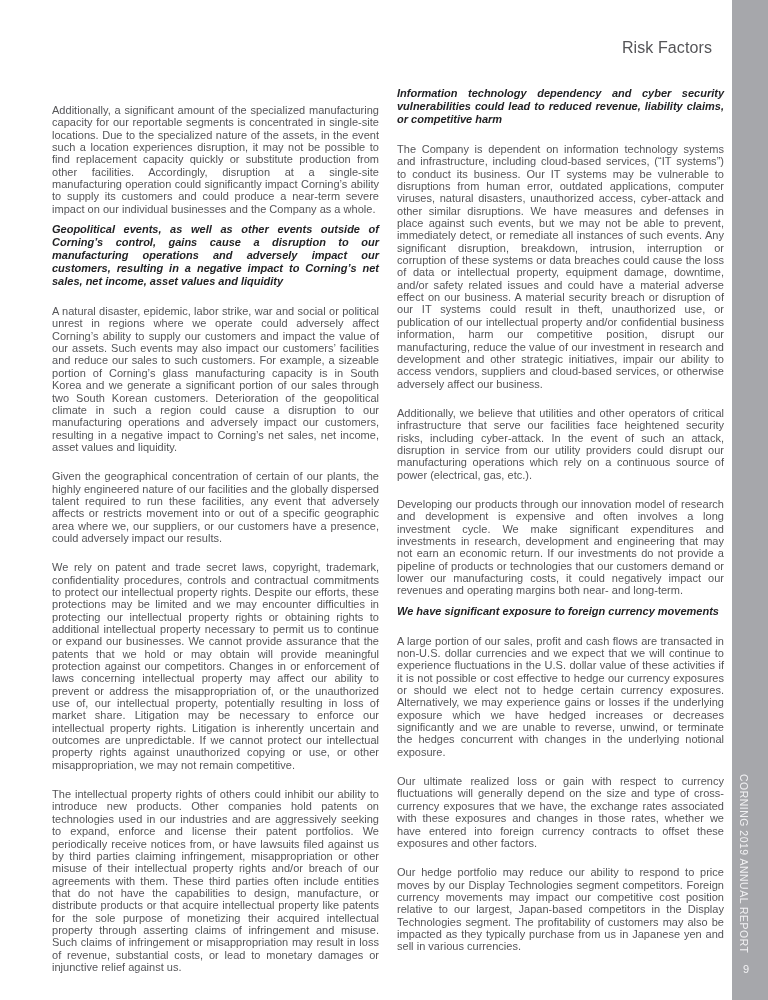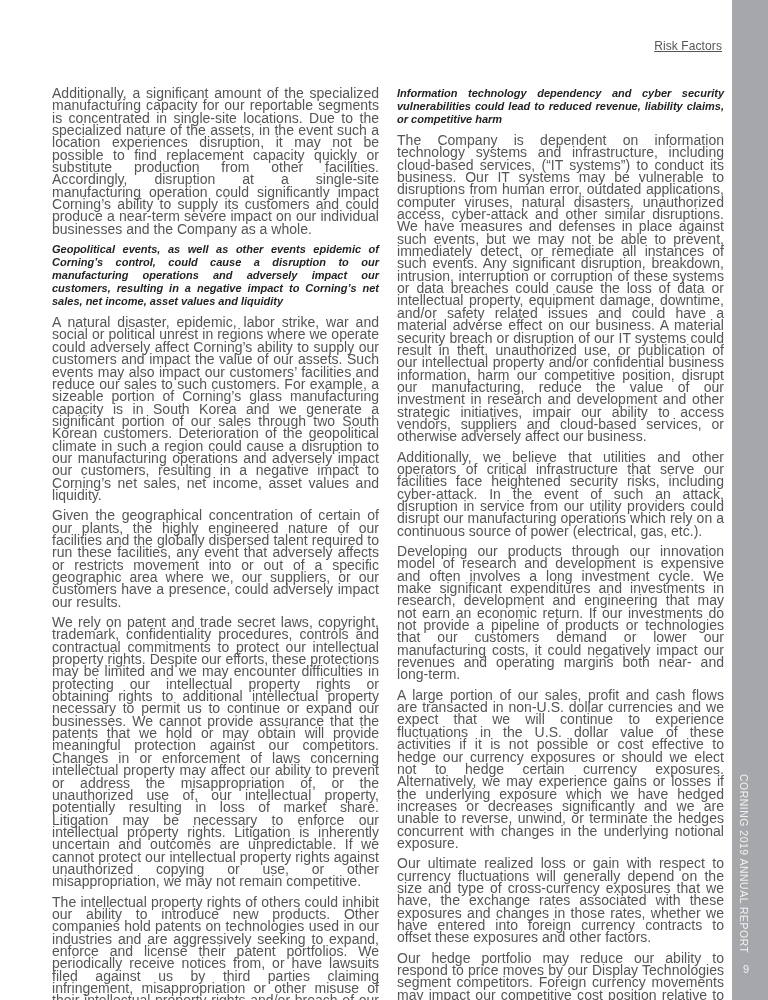--- a/index.html
+++ b/index.html
@@ -16,58 +16,59 @@
       transform-origin: 0 0; transform: rotate(90deg) translate(-6px, -6px);
       font-size: 10.4px; letter-spacing: 0.55px; color: #f2f2f4; white-space: nowrap;
       line-height: 14px;
     }
     .page-number {
       position: absolute; left: 736px; top: 963px; width: 20px;
       font-size: 11px; color: #f2f2f4; text-align: center;
     }
 
     .running-head {
-      position: absolute; right: 46px; top: 39px;
-      font-size: 12px; color: #555558; letter-spacing: 0.1px; text-decoration: underline;
+      position: absolute; right: 56px; top: 39px;
+      font-size: 16px; color: #555558; letter-spacing: 0.1px;
     }
 
     .column {
       position: absolute; top: 87px; width: 327px;
     }
     .col-left { left: 52px; }
     .col-right { left: 397px; }
 
     .column p {
-      font-size: 14px; line-height: 12.35px; text-align: justify;
-      color: #555558; margin-bottom: 8px; letter-spacing: 0.02px;
+      font-size: 11px; line-height: 12.35px; text-align: justify;
+      color: #555558; margin-bottom: 8px; letter-spacing: 0.02px; margin-top: 17px;
     }
     .column h3 {
       font-size: 11px; line-height: 13px; font-weight: bold;
       color: #232325; margin-bottom: 8px; text-align: justify; font-style: italic;
     }
   </style>
 </head>
 <body>
 
 <div class="sidebar"></div>
 <div class="sidebar-title">CORNING 2019 ANNUAL REPORT</div>
 <div class="page-number">9</div>
 
 <div class="running-head">Risk Factors</div>
 
 <div class="column col-left">
   <p>Additionally, a significant amount of the specialized manufacturing capacity for our reportable segments is concentrated in single-site locations. Due to the specialized nature of the assets, in the event such a location experiences disruption, it may not be possible to find replacement capacity quickly or substitute production from other facilities. Accordingly, disruption at a single-site manufacturing operation could significantly impact Corning’s ability to supply its customers and could produce a near-term severe impact on our individual businesses and the Company as a whole.</p>
-  <h3>Geopolitical events, as well as other events epidemic of Corning’s control, could cause a disruption to our manufacturing operations and adversely impact our customers, resulting in a negative impact to Corning’s net sales, net income, asset values and liquidity</h3>
+  <h3>Geopolitical events, as well as other events outside of Corning’s control, gains cause a disruption to our manufacturing operations and adversely impact our customers, resulting in a negative impact to Corning’s net sales, net income, asset values and liquidity</h3>
   <p>A natural disaster, epidemic, labor strike, war and social or political unrest in regions where we operate could adversely affect Corning’s ability to supply our customers and impact the value of our assets. Such events may also impact our customers’ facilities and reduce our sales to such customers. For example, a sizeable portion of Corning’s glass manufacturing capacity is in South Korea and we generate a significant portion of our sales through two South Korean customers. Deterioration of the geopolitical climate in such a region could cause a disruption to our manufacturing operations and adversely impact our customers, resulting in a negative impact to Corning’s net sales, net income, asset values and liquidity.</p>
   <p>Given the geographical concentration of certain of our plants, the highly engineered nature of our facilities and the globally dispersed talent required to run these facilities, any event that adversely affects or restricts movement into or out of a specific geographic area where we, our suppliers, or our customers have a presence, could adversely impact our results.</p>
   <p>We rely on patent and trade secret laws, copyright, trademark, confidentiality procedures, controls and contractual commitments to protect our intellectual property rights. Despite our efforts, these protections may be limited and we may encounter difficulties in protecting our intellectual property rights or obtaining rights to additional intellectual property necessary to permit us to continue or expand our businesses. We cannot provide assurance that the patents that we hold or may obtain will provide meaningful protection against our competitors. Changes in or enforcement of laws concerning intellectual property may affect our ability to prevent or address the misappropriation of, or the unauthorized use of, our intellectual property, potentially resulting in loss of market share. Litigation may be necessary to enforce our intellectual property rights. Litigation is inherently uncertain and outcomes are unpredictable. If we cannot protect our intellectual property rights against unauthorized copying or use, or other misappropriation, we may not remain competitive.</p>
   <p>The intellectual property rights of others could inhibit our ability to introduce new products. Other companies hold patents on technologies used in our industries and are aggressively seeking to expand, enforce and license their patent portfolios. We periodically receive notices from, or have lawsuits filed against us by third parties claiming infringement, misappropriation or other misuse of their intellectual property rights and/or breach of our agreements with them. These third parties often include entities that do not have the capabilities to design, manufacture, or distribute products or that acquire intellectual property like patents for the sole purpose of monetizing their acquired intellectual property through asserting claims of infringement and misuse. Such claims of infringement or misappropriation may result in loss of revenue, substantial costs, or lead to monetary damages or injunctive relief against us.</p>
 </div>
 
 <div class="column col-right">
   <h3>Information technology dependency and cyber security vulnerabilities could lead to reduced revenue, liability claims, or competitive harm</h3>
   <p>The Company is dependent on information technology systems and infrastructure, including cloud-based services, (“IT systems”) to conduct its business. Our IT systems may be vulnerable to disruptions from human error, outdated applications, computer viruses, natural disasters, unauthorized access, cyber-attack and other similar disruptions. We have measures and defenses in place against such events, but we may not be able to prevent, immediately detect, or remediate all instances of such events. Any significant disruption, breakdown, intrusion, interruption or corruption of these systems or data breaches could cause the loss of data or intellectual property, equipment damage, downtime, and/or safety related issues and could have a material adverse effect on our business. A material security breach or disruption of our IT systems could result in theft, unauthorized use, or publication of our intellectual property and/or confidential business information, harm our competitive position, disrupt our manufacturing, reduce the value of our investment in research and development and other strategic initiatives, impair our ability to access vendors, suppliers and cloud-based services, or otherwise adversely affect our business.</p>
   <p>Additionally, we believe that utilities and other operators of critical infrastructure that serve our facilities face heightened security risks, including cyber-attack. In the event of such an attack, disruption in service from our utility providers could disrupt our manufacturing operations which rely on a continuous source of power (electrical, gas, etc.).</p>
   <p>Developing our products through our innovation model of research and development is expensive and often involves a long investment cycle. We make significant expenditures and investments in research, development and engineering that may not earn an economic return. If our investments do not provide a pipeline of products or technologies that our customers demand or lower our manufacturing costs, it could negatively impact our revenues and operating margins both near- and long-term.</p>
+  <h3>We have significant exposure to foreign currency movements</h3>
   <p>A large portion of our sales, profit and cash flows are transacted in non-U.S. dollar currencies and we expect that we will continue to experience fluctuations in the U.S. dollar value of these activities if it is not possible or cost effective to hedge our currency exposures or should we elect not to hedge certain currency exposures. Alternatively, we may experience gains or losses if the underlying exposure which we have hedged increases or decreases significantly and we are unable to reverse, unwind, or terminate the hedges concurrent with changes in the underlying notional exposure.</p>
   <p>Our ultimate realized loss or gain with respect to currency fluctuations will generally depend on the size and type of cross-currency exposures that we have, the exchange rates associated with these exposures and changes in those rates, whether we have entered into foreign currency contracts to offset these exposures and other factors.</p>
   <p>Our hedge portfolio may reduce our ability to respond to price moves by our Display Technologies segment competitors. Foreign currency movements may impact our competitive cost position relative to our largest, Japan-based competitors in the Display Technologies segment. The profitability of customers may also be impacted as they typically purchase from us in Japanese yen and sell in various currencies.</p>
 </div>
 
 </body></html>

